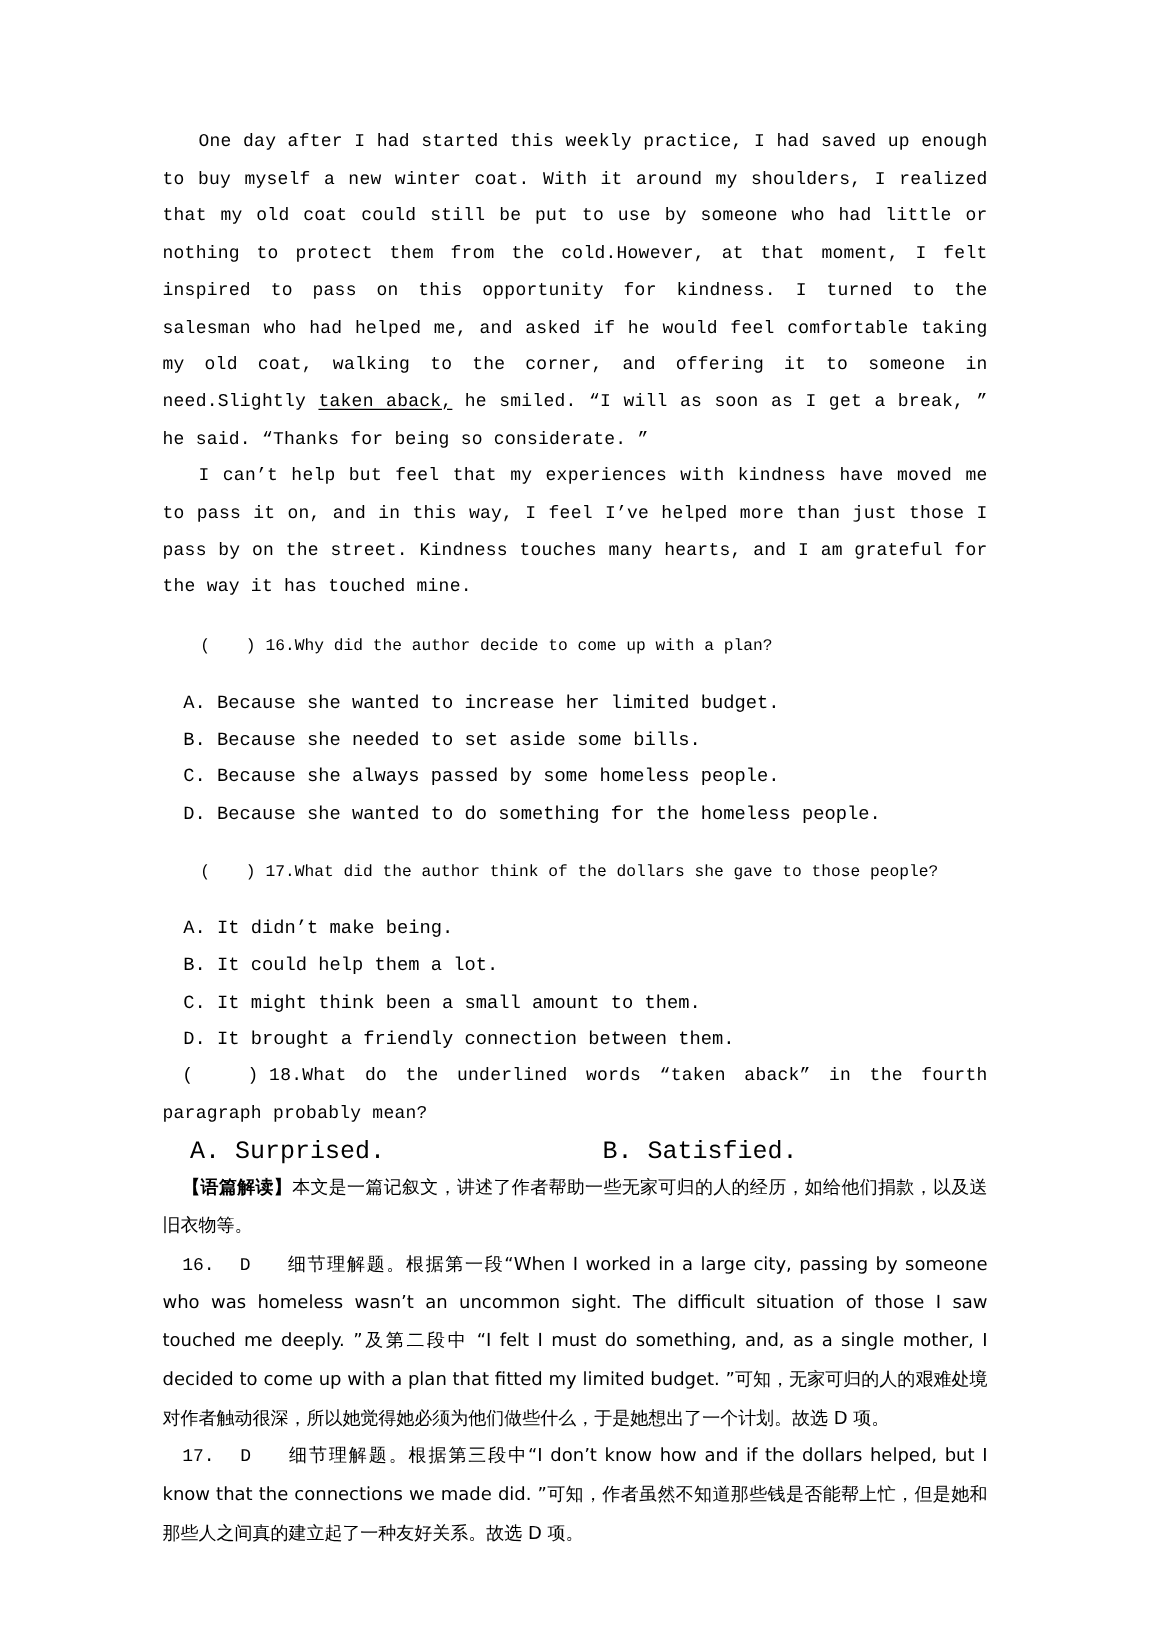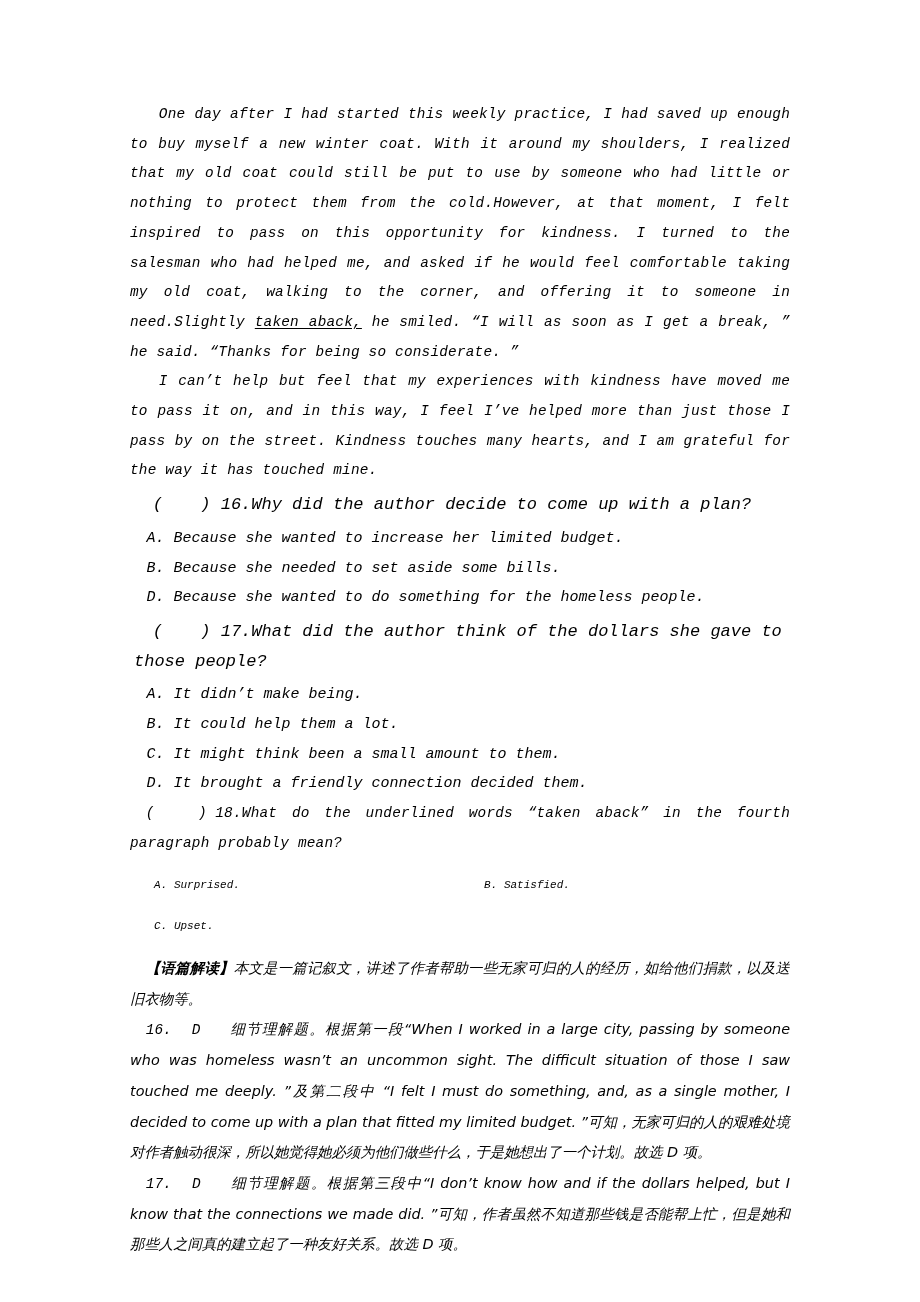--- a/index.html
+++ b/index.html
@@ -13,21 +13,20 @@
     font-family: "Liberation Mono", "DejaVu Sans Mono", monospace;
     color: #000000;
     overflow: hidden;
   }
   .page {
     position: relative;
     width: 920px;
     height: 1302px;
     box-sizing: border-box;
     padding: 100px 130px 0 130px;
-    font-style: italic;
   }
   .para {
     font-size: 14.4px;
     line-height: 29.7px;
     text-align: justify;
     text-justify: inter-character;
     margin: 0 0 0 0;
     letter-spacing: 0.2px;
   }
   .indent {
@@ -40,23 +39,23 @@
     text-decoration: underline;
     text-underline-offset: 2px;
   }
   .opt {
     font-size: 15px;
     line-height: 29.7px;
     text-indent: 1.1em;
     margin: 0;
   }
   .opt-row {
-    font-size: 11px;
+    font-size: 20px;
     line-height: 29.7px;
-    margin: 12px;
+    margin: 0;
     display: flex;
     text-indent: 0;
     padding-left: 1.1em;
   }
   .opt-row .c1 { width: 330px; flex: 0 0 330px; }
   .opt-row .c2 { flex: 1 1 auto; }
   .cn {
     font-family: "DejaVu Sans", "Liberation Sans", sans-serif;
     font-size: 14.4px;
   }
@@ -64,56 +63,56 @@
     font-size: 14.4px;
     line-height: 29.7px;
     text-align: justify;
     margin: 0;
   }
   .bold-cn {
     font-family: "DejaVu Sans", "Liberation Sans", sans-serif;
     font-weight: bold;
   }
   .q-head {
-    font-size: 17px;
+    font-size: 13px;
     line-height: 29.7px;
     text-indent: 1.1em;
-    margin: 4px;
+    margin: 16px;
   }
   .blank-paren {
     letter-spacing: 0.6em;
   }
 </style>
 </head>
 <body>
 
 <div class="page">
 
   <p class="para indent"><span>One day after I had started this weekly practice, I had saved up enough to buy myself a new winter coat. With it around my shoulders, I realized that my old coat could still be put to use by someone who had little or nothing to protect them from the cold.However, at that moment, I felt inspired to pass on this opportunity for kindness. I turned to the salesman who had helped me, and asked if he would feel comfortable taking my old coat, walking to the corner, and offering it to someone in need.Slightly </span><span class="u">taken aback,</span><span> he smiled. “I will as soon as I get a break, ” he said. “Thanks for being so considerate. ”</span></p>
 
   <p class="para indent">I can’t help but feel that my experiences with kindness have moved me to pass it on, and in this way, I feel I’ve helped more than just those I pass by on the street. Kindness touches many hearts, and I am grateful for the way it has touched mine.</p>
 
   <p class="q-head"><span class="blank-paren">(　)</span><span>16.</span><span>Why did the author decide to come up with a plan?</span></p>
   <p class="opt">A. Because she wanted to increase her limited budget.</p>
   <p class="opt">B. Because she needed to set aside some bills.</p>
+  <p class="opt">C. Because she always passed by some homeless people.</p>
   <p class="opt">D. Because she wanted to do something for the homeless people.</p>
 
   <p class="q-head"><span class="blank-paren">(　)</span><span>17.</span><span>What did the author think of the dollars she gave to those people?</span></p>
   <p class="opt">A. It didn’t make being.</p>
   <p class="opt">B. It could help them a lot.</p>
   <p class="opt">C. It might think been a small amount to them.</p>
-  <p class="opt">D. It brought a friendly connection decided them.</p>
+  <p class="opt">D. It brought a friendly connection between them.</p>
 
   <p class="para indent-sm"><span class="blank-paren">(　)</span><span>18.</span><span>What do the underlined words “taken aback” in the fourth paragraph probably mean?</span></p>
   <div class="opt-row">
     <span class="c1">A. Surprised.</span>
     <span class="c2">B. Satisfied.</span>
   </div>
   <div class="opt-row">
-    <span class="c1">C. Upset.</span>
   </div>
 
   <p class="analysis indent-sm"><span class="bold-cn">【语篇解读】</span><span class="cn">本文是一篇记叙文，讲述了作者帮助一些无家可归的人的经历，如给他们捐款，以及送旧衣物等。</span></p>
 
   <p class="analysis indent-sm"><span>16.</span>&nbsp;&nbsp;<span>D</span>&nbsp;&nbsp;&nbsp;<span class="cn">细节理解题。</span><span class="cn">根据第一段“When I worked in a large city, passing by someone who was homeless wasn’t an uncommon sight. The difficult situation of those I saw touched me deeply. ”及第二段中 “I felt I must do something, and, as a single mother, I decided to come up with a plan that fitted my limited budget. ”可知，无家可归的人的艰难处境对作者触动很深，所以她觉得她必须为他们做些什么，于是她想出了一个计划。故选 D 项。</span></p>
 
   <p class="analysis indent-sm"><span>17.</span>&nbsp;&nbsp;<span>D</span>&nbsp;&nbsp;&nbsp;<span class="cn">细节理解题。</span><span class="cn">根据第三段中“I don’t know how and if the dollars helped, but I know that the connections we made did. ”可知，作者虽然不知道那些钱是否能帮上忙，但是她和那些人之间真的建立起了一种友好关系。故选 D 项。</span></p>
 
 </div>
 

